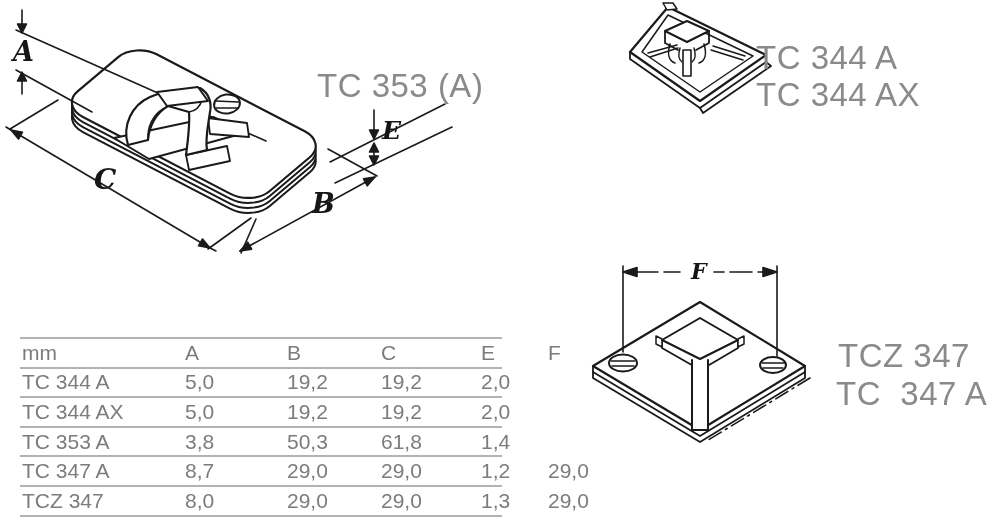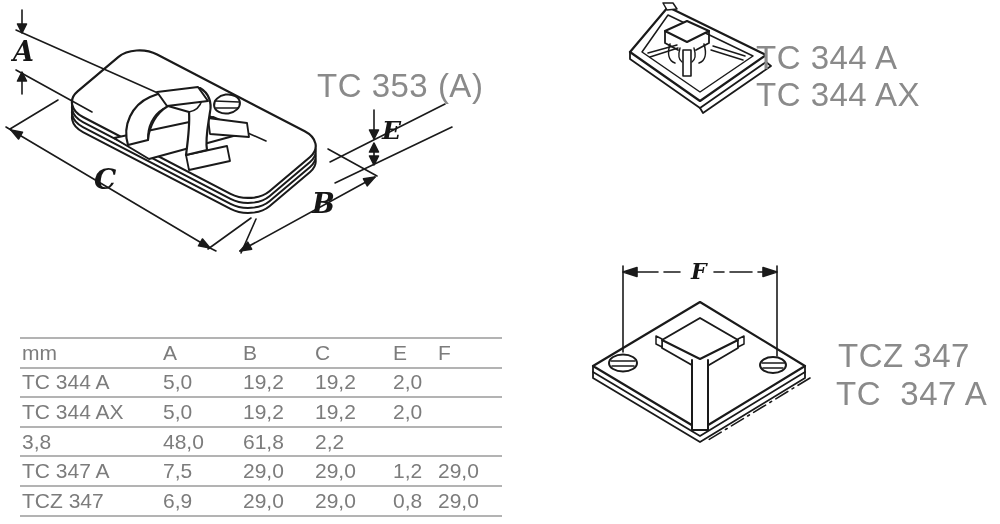--- a/index.html
+++ b/index.html
@@ -16,21 +16,21 @@
     position:absolute;color:#161616;font-style:italic;font-weight:600;
     font-family:"DejaVu Serif",serif;font-size:27px;line-height:1;
   }
   
   #spec-table{
     position:absolute;left:20px;top:337px;width:482px;
     color:#7c7c7c;font-size:21px;
   }
   .t-row{
     display:grid;grid-template-columns:141px 80px 72px 78px 45px 66px;
-    align-items:center;height:27.6px;border-bottom:2px solid #b3b3b3;
+    align-items:center;height:27.6px;border-bottom:2px solid #b3b3b3;gap:22px;
   }
   .t-row.header{border-top:2px solid #b3b3b3;}
   .t-cell{padding-left:2px;white-space:pre;}
   svg path, svg ellipse, svg line{stroke-linejoin:round;stroke-linecap:round;}
 </style>
 </head>
 <body>
 
 <svg id="canvas" viewBox="0 0 1000 524" fill="none" stroke="#1a1a1a">
 
@@ -197,35 +197,36 @@
   </div>
   <div class="t-row">
     <div class="t-cell">TC 344 AX</div>
     <div class="t-cell">5,0</div>
     <div class="t-cell">19,2</div>
     <div class="t-cell">19,2</div>
     <div class="t-cell">2,0</div>
     <div class="t-cell"></div>
   </div>
   <div class="t-row">
+    <div class="t-cell">TC 353 A</div>
     <div class="t-cell">3,8</div>
-    <div class="t-cell">48,0</div>
+    <div class="t-cell">50,3</div>
     <div class="t-cell">61,8</div>
-    <div class="t-cell">2,2</div>
+    <div class="t-cell">1,4</div>
     <div class="t-cell"></div>
   </div>
   <div class="t-row">
     <div class="t-cell">TC 347 A</div>
-    <div class="t-cell">7,5</div>
+    <div class="t-cell">8,7</div>
     <div class="t-cell">29,0</div>
     <div class="t-cell">29,0</div>
     <div class="t-cell">1,2</div>
     <div class="t-cell">29,0</div>
   </div>
   <div class="t-row">
     <div class="t-cell">TCZ 347</div>
-    <div class="t-cell">6,9</div>
-    <div class="t-cell">29,0</div>
-    <div class="t-cell">29,0</div>
-    <div class="t-cell">0,8</div>
+    <div class="t-cell">8,0</div>
+    <div class="t-cell">29,0</div>
+    <div class="t-cell">29,0</div>
+    <div class="t-cell">1,3</div>
     <div class="t-cell">29,0</div>
   </div>
 </div>
 
 </body></html>

